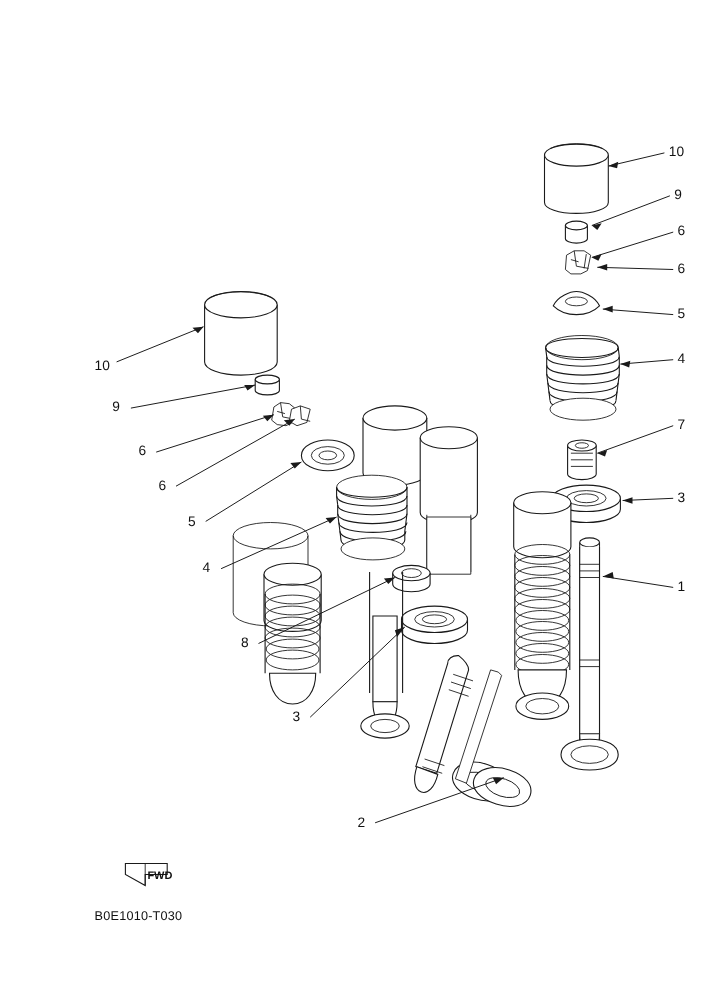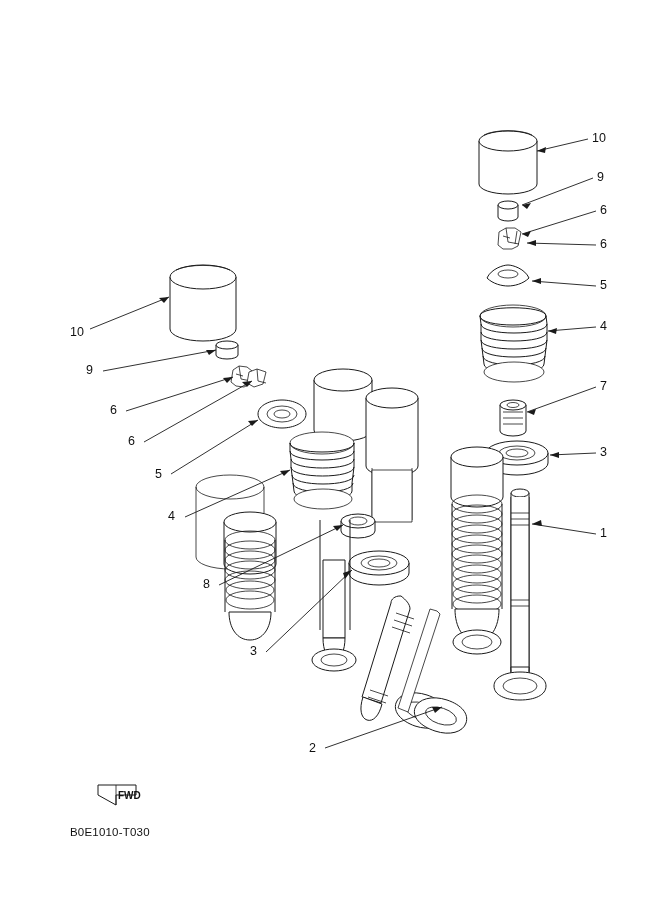--- a/index.html
+++ b/index.html
@@ -9,21 +9,21 @@
   }
   body {
     width: 661px;
     height: 913px;
     position: relative;
     font-family: "Liberation Sans", sans-serif;
     overflow: hidden;
   }
   #diagram-root {
     position: absolute;
-    left: 0; top: 0;
+    left: 16px; top: 0;
     width: 600px;
     height: 913px;
   }
   svg.diagram {
     display: block;
     width: 661px;
     height: 913px;
   }
   .ln { fill: none; stroke: #1a1a1a; stroke-width: 1; }
   .ln-thin { fill: none; stroke: #1a1a1a; stroke-width: 0.8; }

